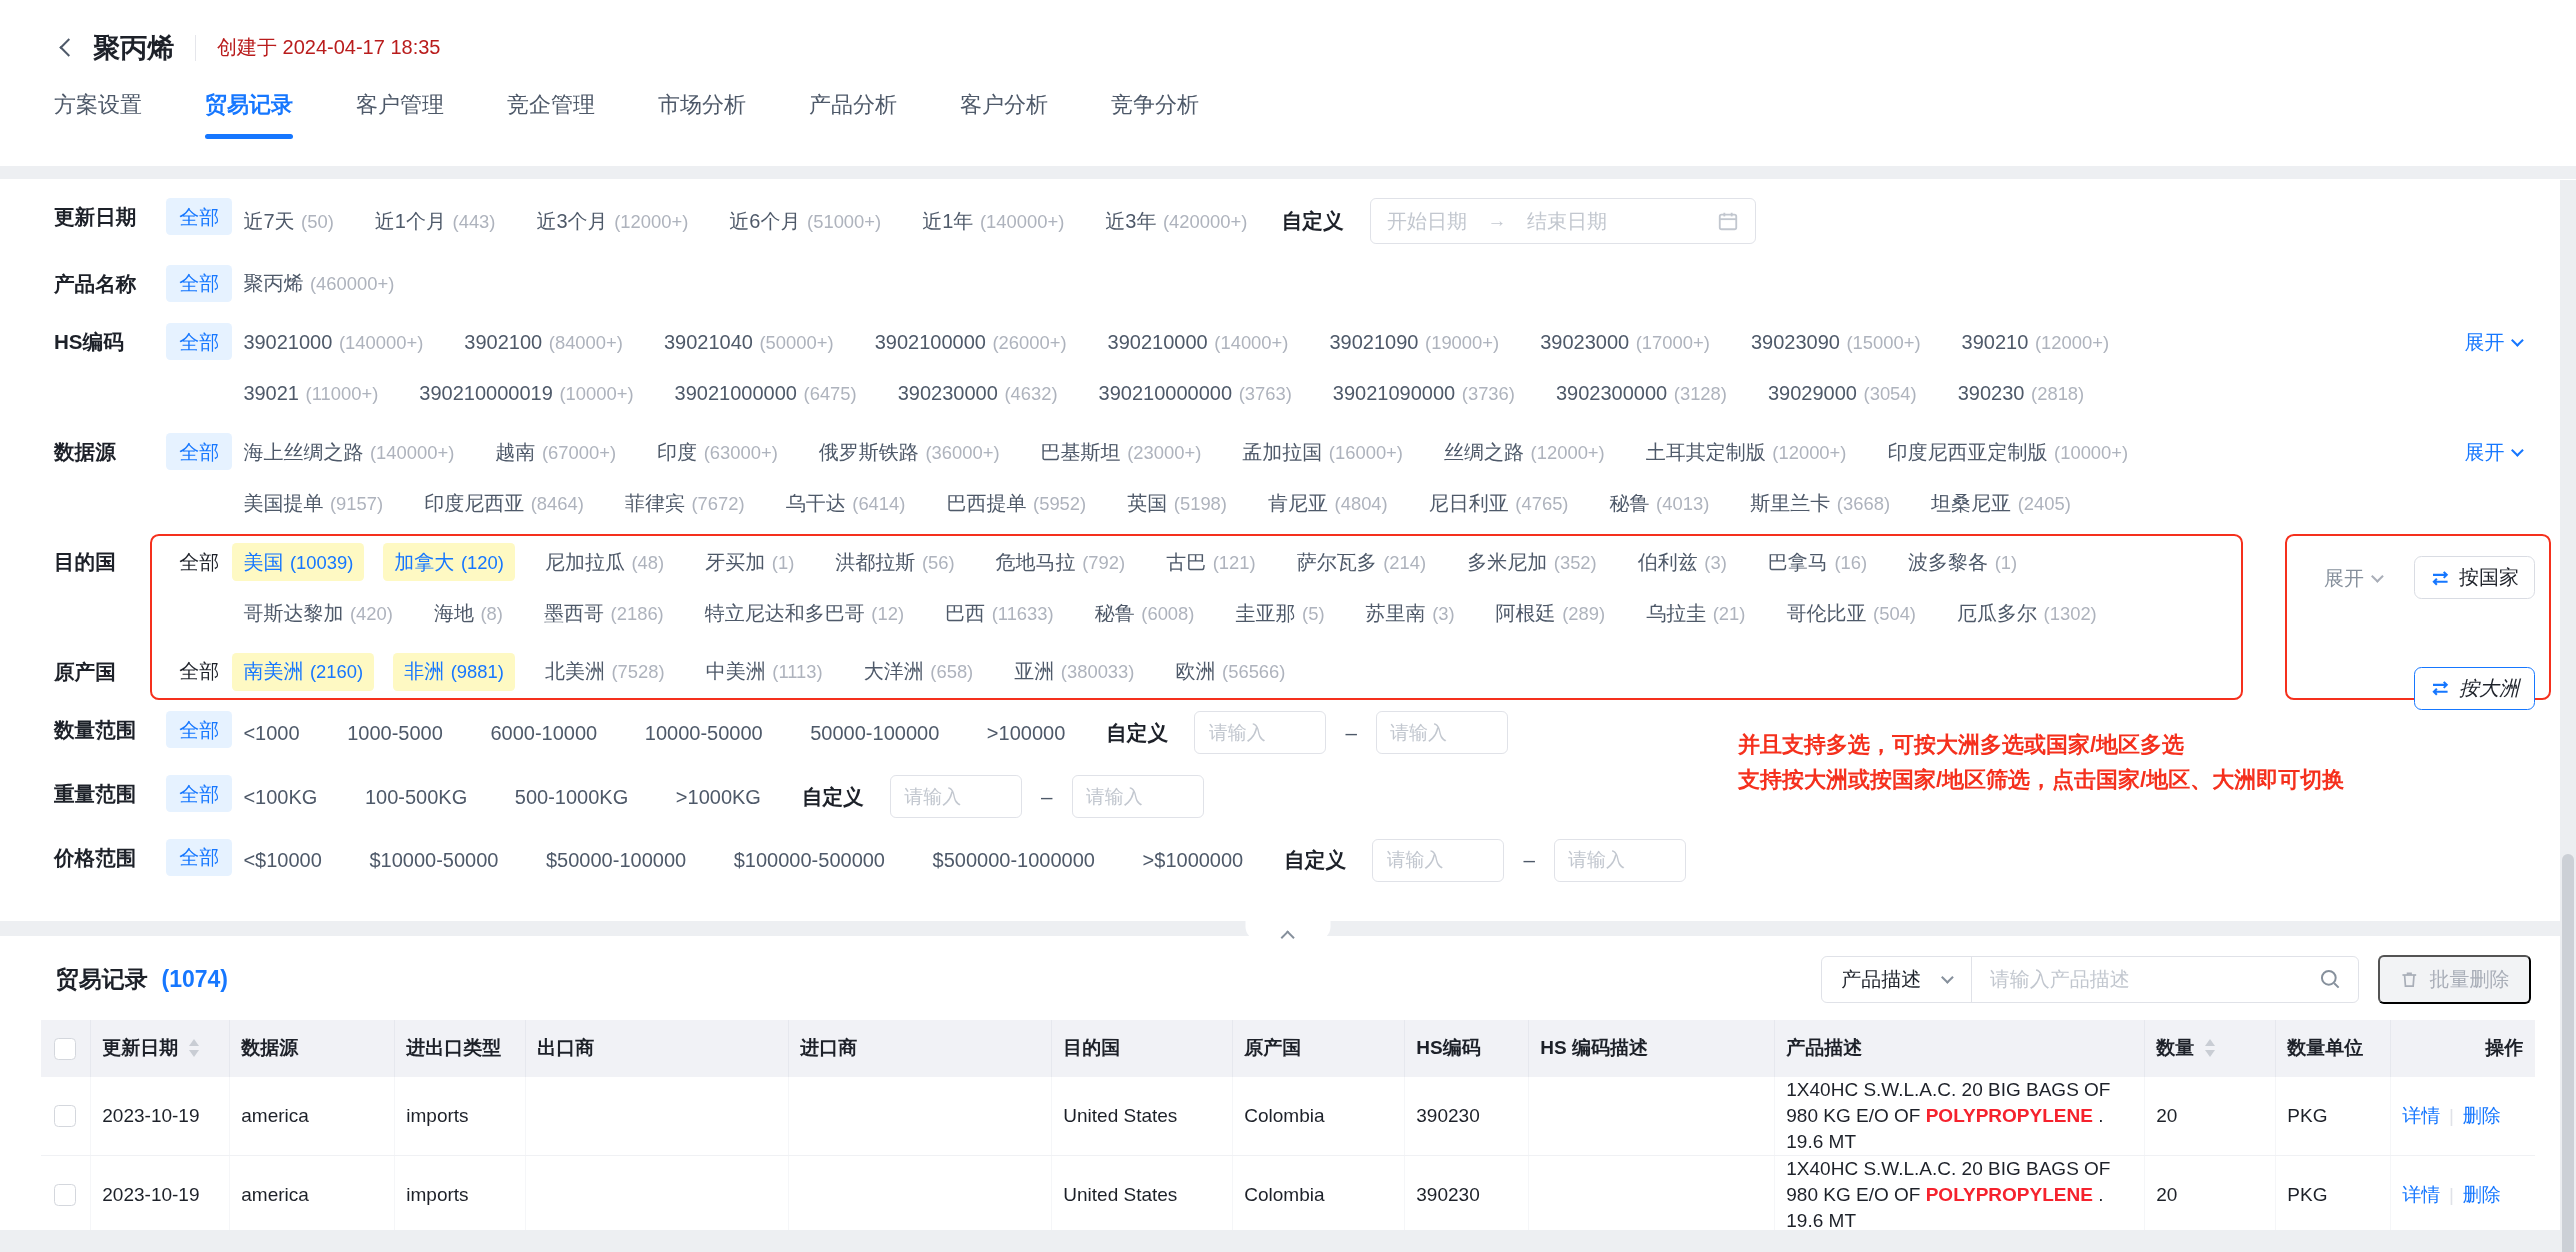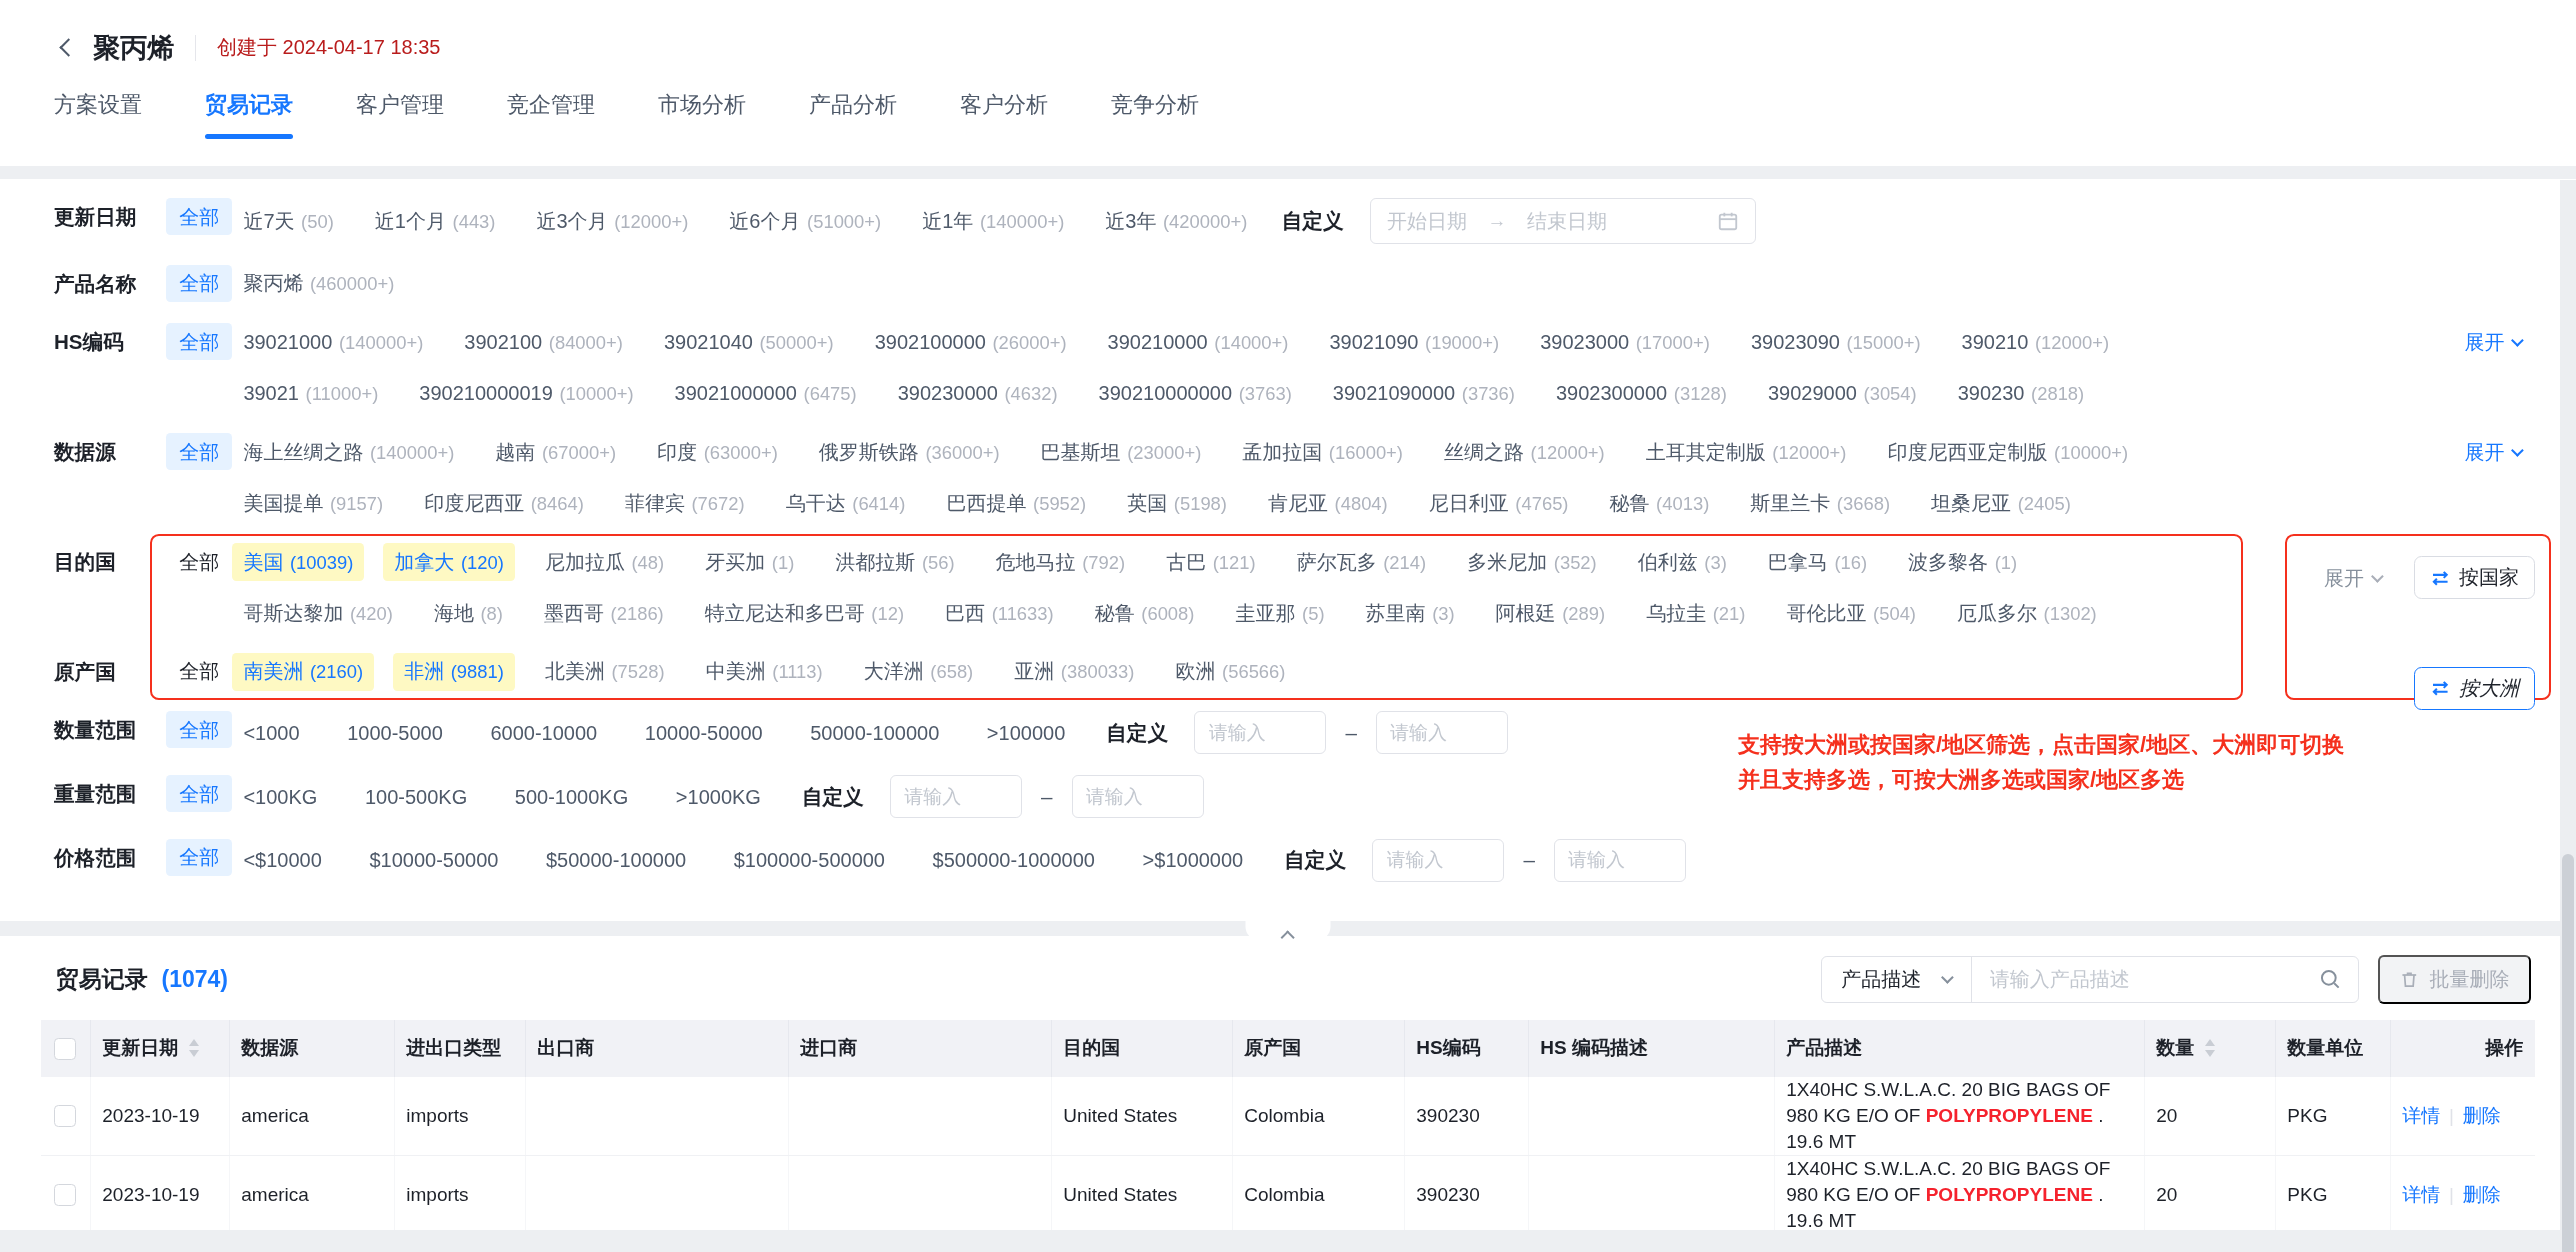--- a/index.html
+++ b/index.html
@@ -793,22 +793,22 @@
         </div>
       <span class="custom-label">自定义</span>
       <input class="mini-input" placeholder="请输入" style="">
       <span class="range-dash">–</span>
       <input class="mini-input" placeholder="请输入" style="">
     </div>
       </div>
   </div>
 
   <div class="red-note">
+    <div>并且支持多选，可按大洲多选或国家/地区多选</div>
     <div>支持按大洲或按国家/地区筛选，点击国家/地区、大洲即可切换</div>
-    <div>并且支持多选，可按大洲多选或国家/地区多选</div>
   </div>
 
   <div class="notch">
     <i class="chev-up" style="margin-top:8.8px;"></i>
   </div>
 </div>
 
 <div class="card table-card">
   <div class="tbar">
     <div class="ttitle">

